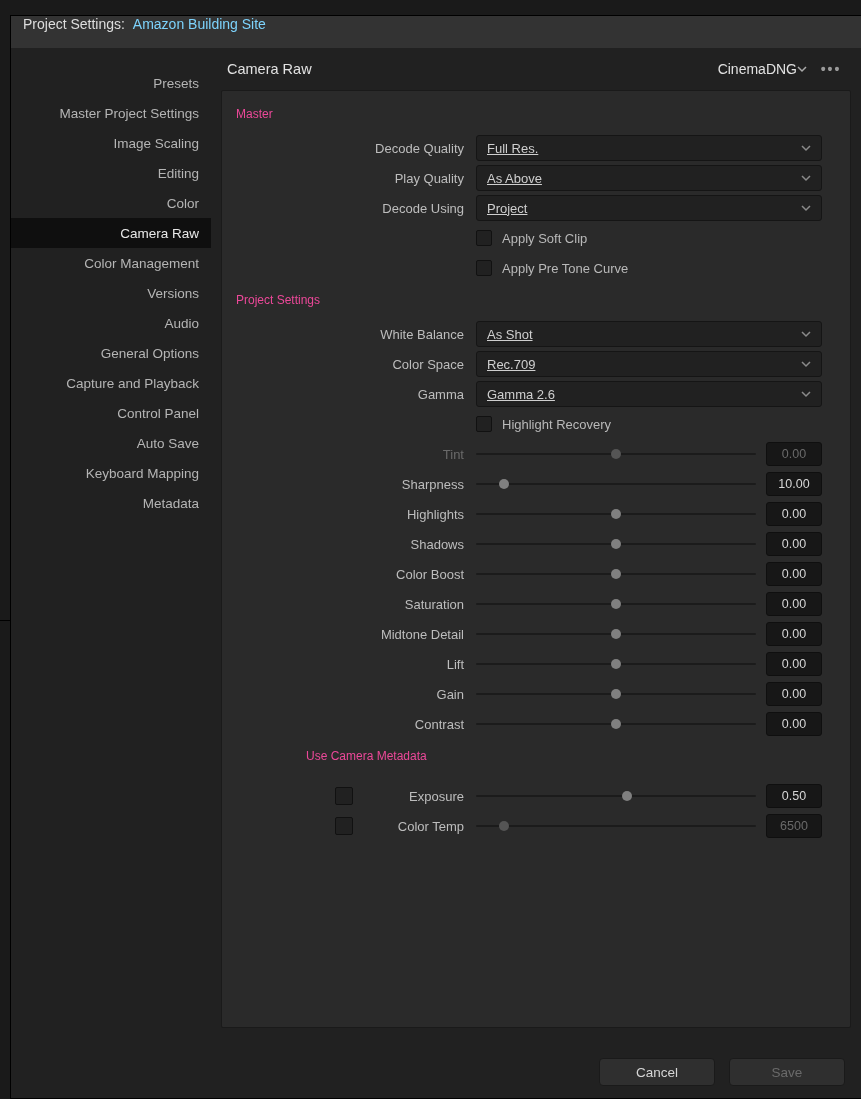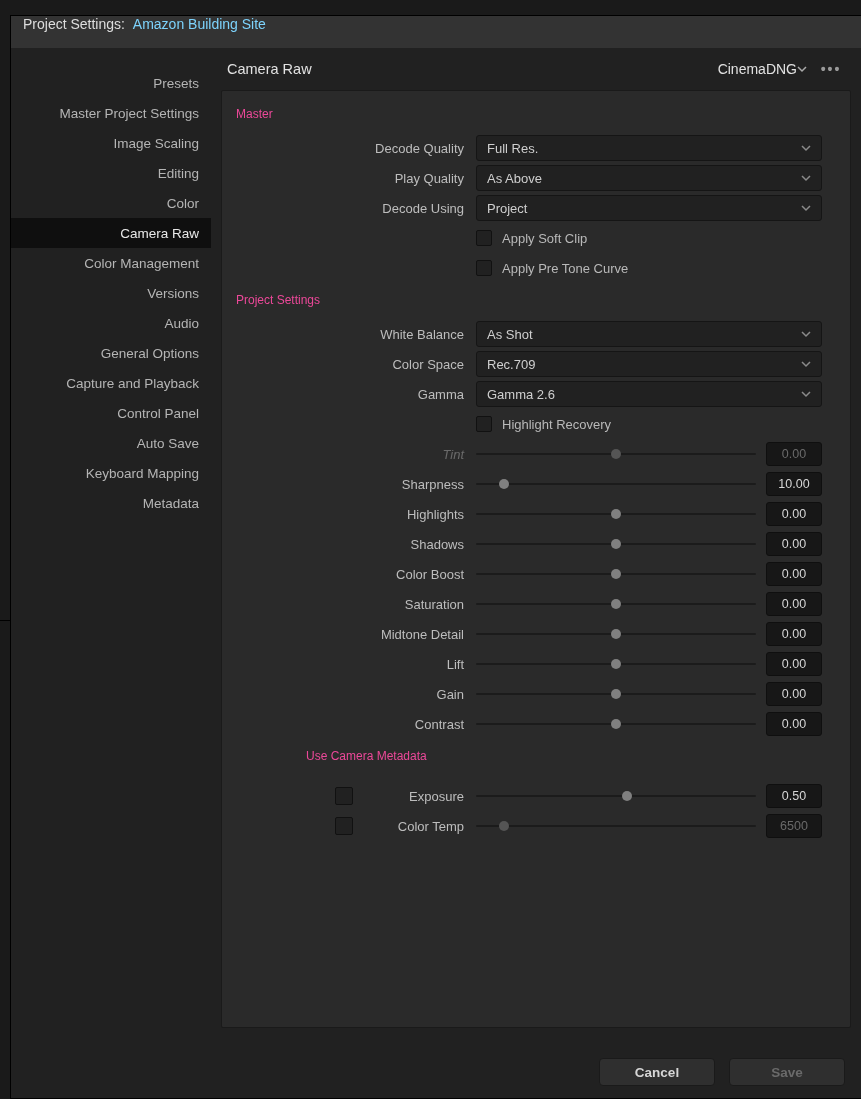--- a/index.html
+++ b/index.html
@@ -13,37 +13,37 @@
   .sidebar-item.active { background: #0f0f0f; color: #e8e8e8; }
   .main { flex: 1; padding: 0 10px 10px 10px; display: flex; flex-direction: column; }
   .panel-header { height: 42px; display: flex; align-items: center; padding: 0 6px; }
   .panel-title { color: #e2e2e2; font-size: 14.5px; flex: 1; }
   .format-select { display: flex; align-items: center; gap: 0; color: #e2e2e2; cursor: pointer; font-size: 14px; }
   .more-dots { width: 28px; text-align: center; color: #9a9a9a; cursor: pointer; letter-spacing: 2px; margin-left: 10px; font-size: 14px; font-weight: bold; }
   .panel-body { flex: 1; background: #2a2a2a; border: 1px solid #1a1a1a; border-radius: 2px; padding: 12px 28px 20px 14px; overflow: auto; }
   .section-title { color: #ec4899; font-size: 12px; font-weight: 400; margin: 4px 0 12px 0; }
   .row { display: flex; align-items: center; height: 30px; }
   .row-label { width: 240px; text-align: right; padding-right: 12px; color: #bdbdbd; }
-  .row-label.disabled { color: #6a6a6a; font-style: italic; }
+  .row-label.disabled { color: #6a6a6a; }
   .row-control { flex: 1; display: flex; align-items: center; gap: 10px; }
-  .select { flex: 1; height: 26px; background: #212121; border: 1px solid #151515; border-radius: 3px; display: flex; align-items: center; justify-content: space-between; padding: 0 10px; color: #cfcfcf; cursor: pointer; }
+  .select { flex: 1; height: 26px; background: #212121; border: 1px solid #151515; border-radius: 3px; display: flex; align-items: center; justify-content: space-between; padding: 0 10px; color: #cfcfcf; cursor: pointer; text-decoration: underline; }
   .select .chev { color: #8a8a8a; }
   .checkbox { width: 16px; height: 16px; background: #212121; border: 1px solid #111; border-radius: 2px; cursor: pointer; flex: none; }
   .checkbox-big { width: 18px; height: 18px; }
   .check-row .row-control { padding-left: 0; }
   .slider { flex: 1; height: 16px; position: relative; display: flex; align-items: center; }
   .slider-track { position: absolute; left: 0; right: 0; height: 2px; background: #1b1b1b; border-radius: 1px; }
   .slider-thumb { position: absolute; width: 10px; height: 10px; background: #808080; border-radius: 50%; top: 50%; transform: translate(-50%, -50%); cursor: pointer; }
   .slider.disabled .slider-thumb { background: #555; }
   .value-box { width: 56px; height: 24px; background: #171717; border: 1px solid #0f0f0f; border-radius: 3px; color: #d6d6d6; display: flex; align-items: center; justify-content: center; font-size: 12.5px; }
   .value-box.disabled { color: #6a6a6a; }
   .meta-checkbox-col { width: 125px; display: flex; justify-content: flex-end; padding-right: 8px; }
   .meta-label { width: 115px; text-align: right; padding-right: 12px; color: #bdbdbd; }
   .footer { position: absolute; bottom: 12px; right: 16px; display: flex; gap: 14px; }
-  .btn { width: 116px; height: 28px; background: #2f2f2f; border: 1px solid #1a1a1a; border-radius: 4px; color: #d6d6d6; display: flex; align-items: center; justify-content: center; cursor: pointer; font-size: 13.5px; font-weight: bold; }
+  .btn { width: 116px; height: 28px; background: #2f2f2f; border: 1px solid #1a1a1a; border-radius: 4px; color: #d6d6d6; display: flex; align-items: center; justify-content: center; cursor: pointer; font-size: 13.5px; }
   .btn.disabled { color: #6a6a6a; cursor: default; }
   .spacer-sm { height: 6px; }
   svg.chev-down { width: 10px; height: 10px; }
   .side-sep { position:absolute; left:0; top:620px; width:10px; height:1px; background:#000; }
 </style>
 </head>
 <body>
 
 <div class="window">
   <div class="titlebar">

